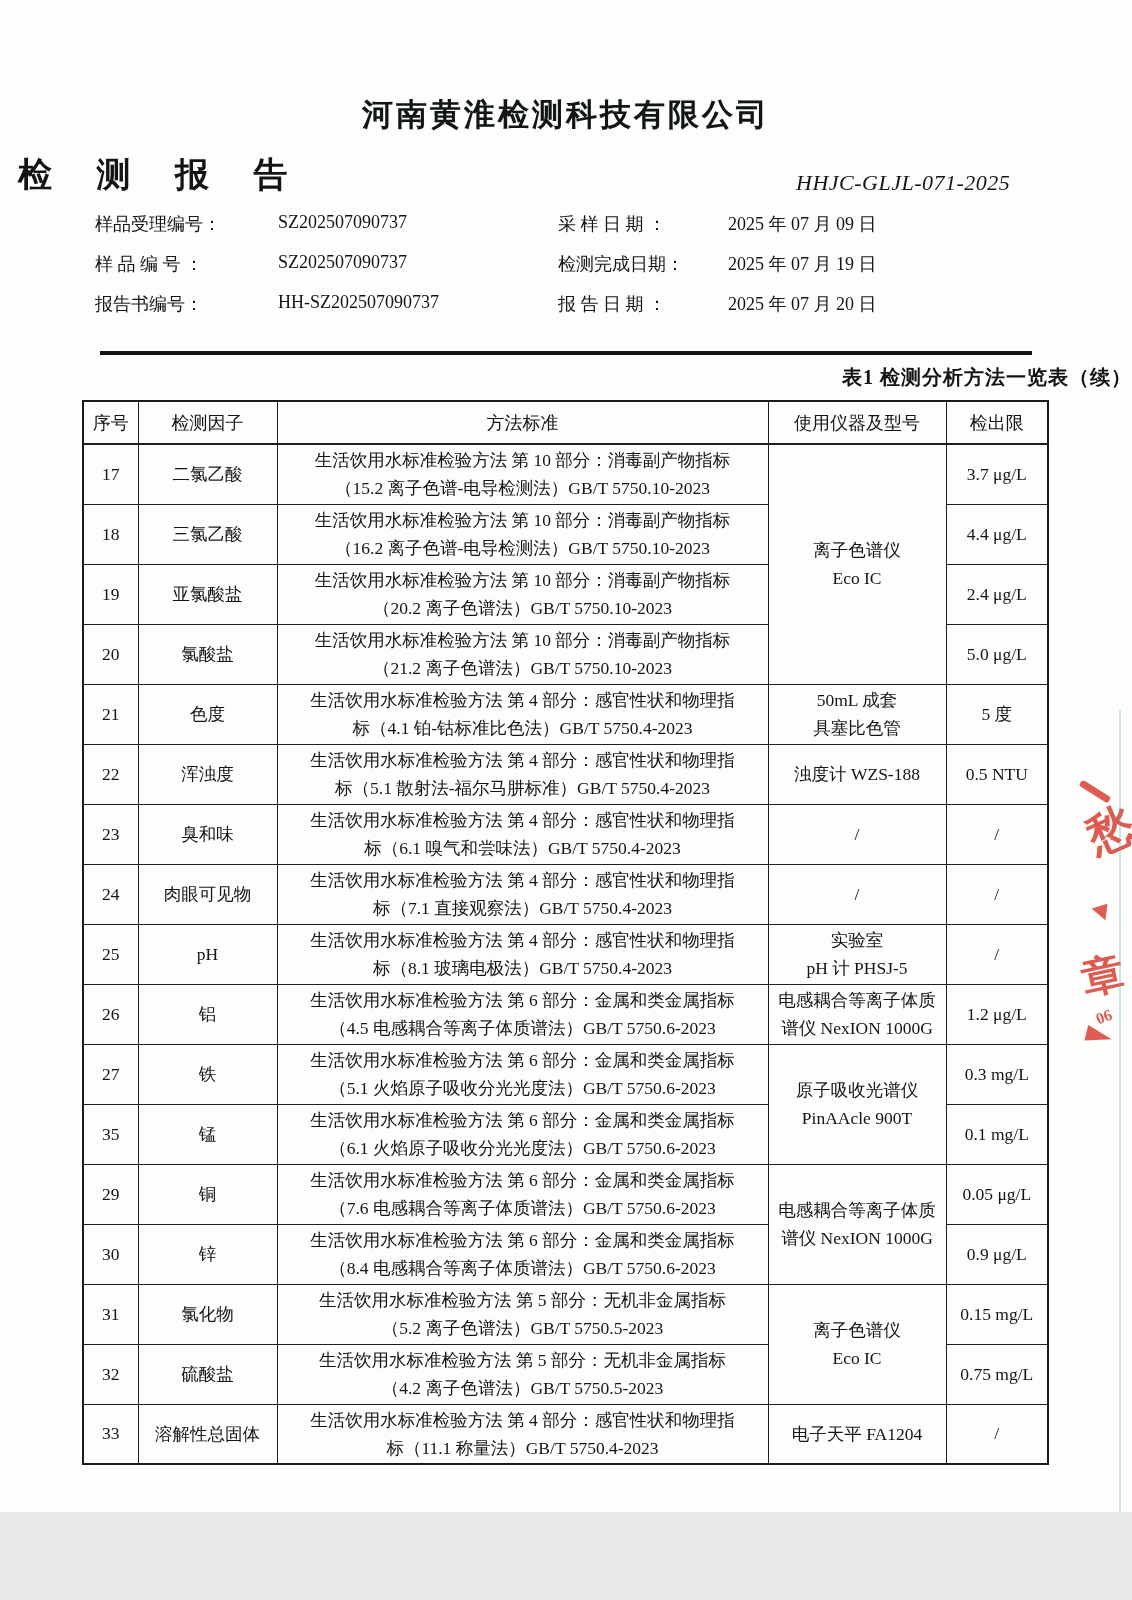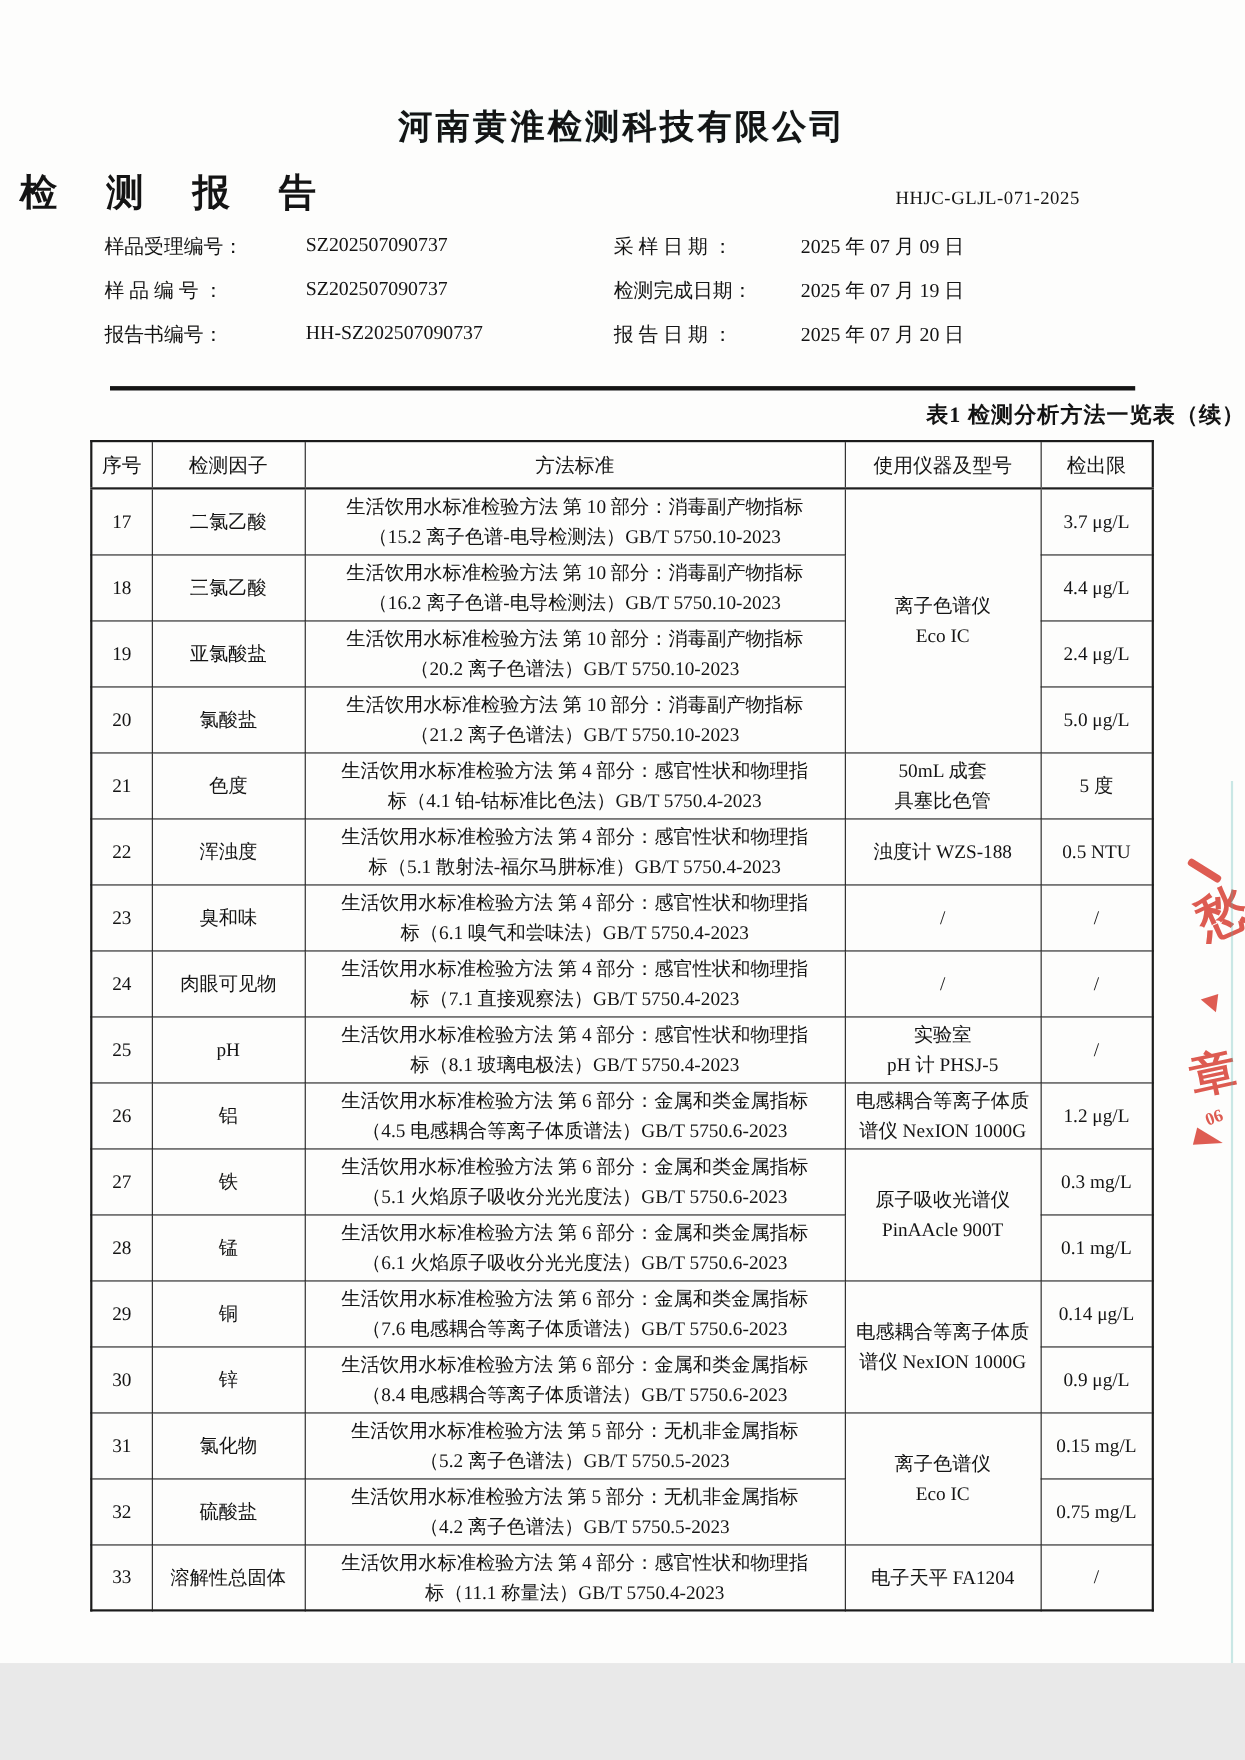--- a/index.html
+++ b/index.html
@@ -10,21 +10,21 @@
   }
   .company{
     position:absolute;top:94px;left:0;width:100%;text-align:center;
     font-size:31px;font-weight:bold;letter-spacing:3px;
     text-shadow:0 0 1px rgba(0,150,150,.25);
   }
   .report-title{
     position:absolute;top:152px;left:0;width:100%;text-align:left;
     font-size:34px;font-weight:bold;letter-spacing:18px;text-indent:18px;
   }
-  .report-no{position:absolute;top:170px;left:814px;font-size:17px;letter-spacing:.5px;}
+  .report-no{position:absolute;top:170px;left:796px;font-size:22px;letter-spacing:.5px;font-style:italic;}
   .meta{position:absolute;left:0;top:0;width:100%;}
   .meta-label{position:absolute;font-size:18px;white-space:pre;}
   .meta-value{position:absolute;font-size:18px;white-space:pre;}
   .page-indicator{position:absolute;top:320px;left:0;width:1012px;text-align:right;font-size:17px;}
   .rule{position:absolute;top:351px;left:100px;width:932px;height:4px;background:#151515;}
   .tbl-title{
     position:absolute;top:364px;left:0;width:1132px;text-align:right;
     font-size:20px;font-weight:bold;letter-spacing:1px;
   }
   table.methods{
@@ -183,34 +183,34 @@
       <tr class="r">
         <td>27</td>
         <td>铁</td>
         <td class="method">生活饮用水标准检验方法 第 6 部分：金属和类金属指标
 （5.1 火焰原子吸收分光光度法）GB/T 5750.6-2023</td>
         <td class="instr" rowspan="2">原子吸收光谱仪
 PinAAcle 900T</td>
         <td class="limit">0.3 mg/L</td>
       </tr>
       <tr class="r">
-        <td>28</td>
+        <td>35</td>
         <td>锰</td>
         <td class="method">生活饮用水标准检验方法 第 6 部分：金属和类金属指标
 （6.1 火焰原子吸收分光光度法）GB/T 5750.6-2023</td>
         <td class="limit">0.1 mg/L</td>
       </tr>
       <tr class="r">
         <td>29</td>
         <td>铜</td>
         <td class="method">生活饮用水标准检验方法 第 6 部分：金属和类金属指标
 （7.6 电感耦合等离子体质谱法）GB/T 5750.6-2023</td>
         <td class="instr" rowspan="2">电感耦合等离子体质
 谱仪 NexION 1000G</td>
-        <td class="limit">0.14 μg/L</td>
+        <td class="limit">0.05 μg/L</td>
       </tr>
       <tr class="r">
         <td>30</td>
         <td>锌</td>
         <td class="method">生活饮用水标准检验方法 第 6 部分：金属和类金属指标
 （8.4 电感耦合等离子体质谱法）GB/T 5750.6-2023</td>
         <td class="limit">0.9 μg/L</td>
       </tr>
       <tr class="r">
         <td>31</td>

